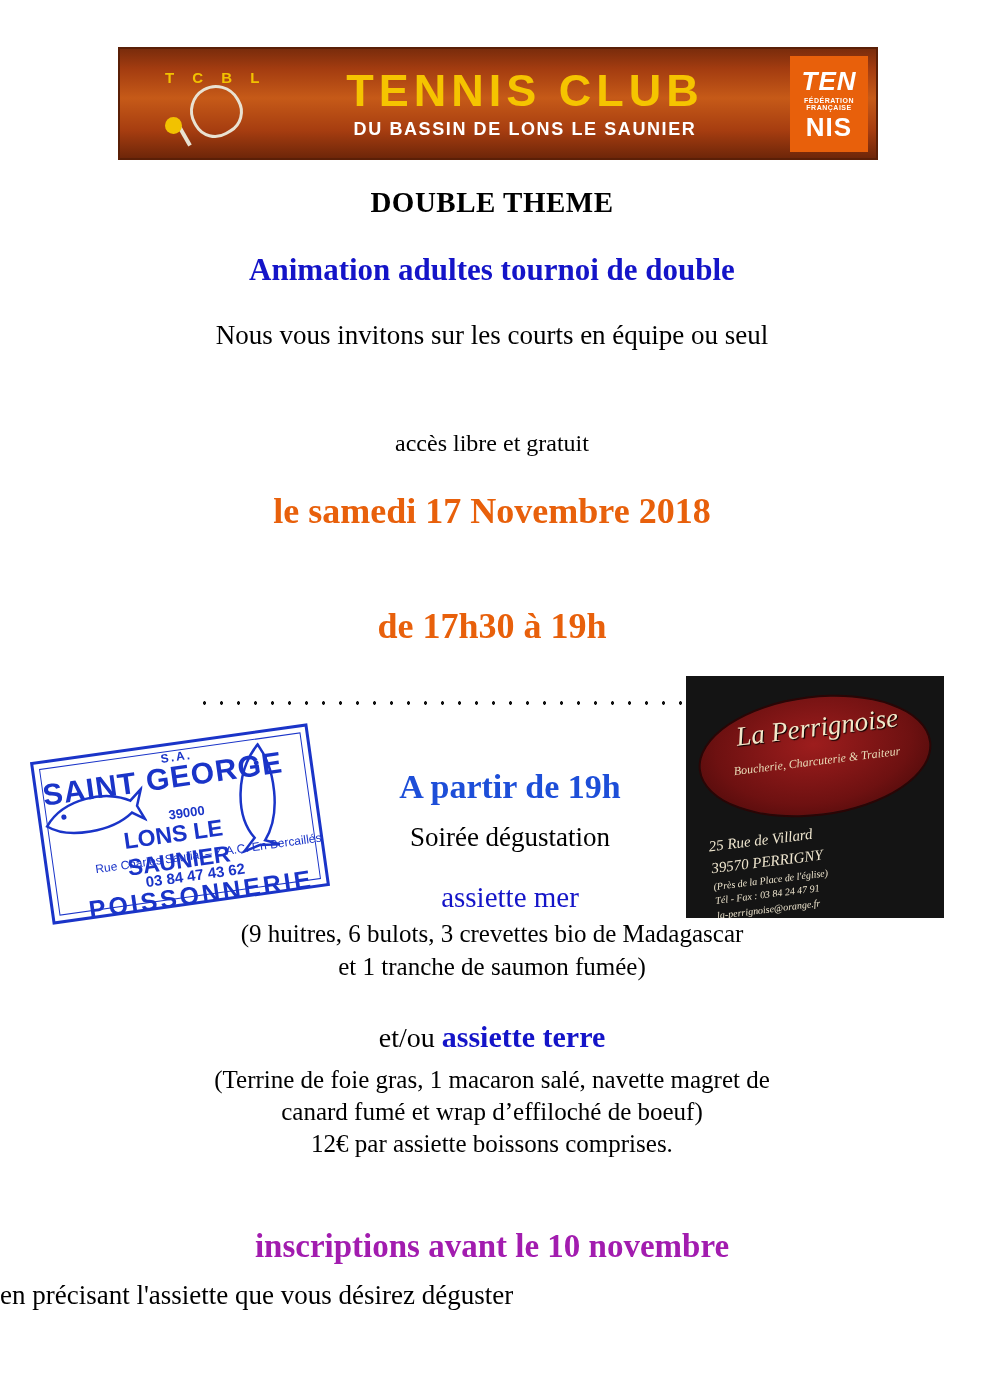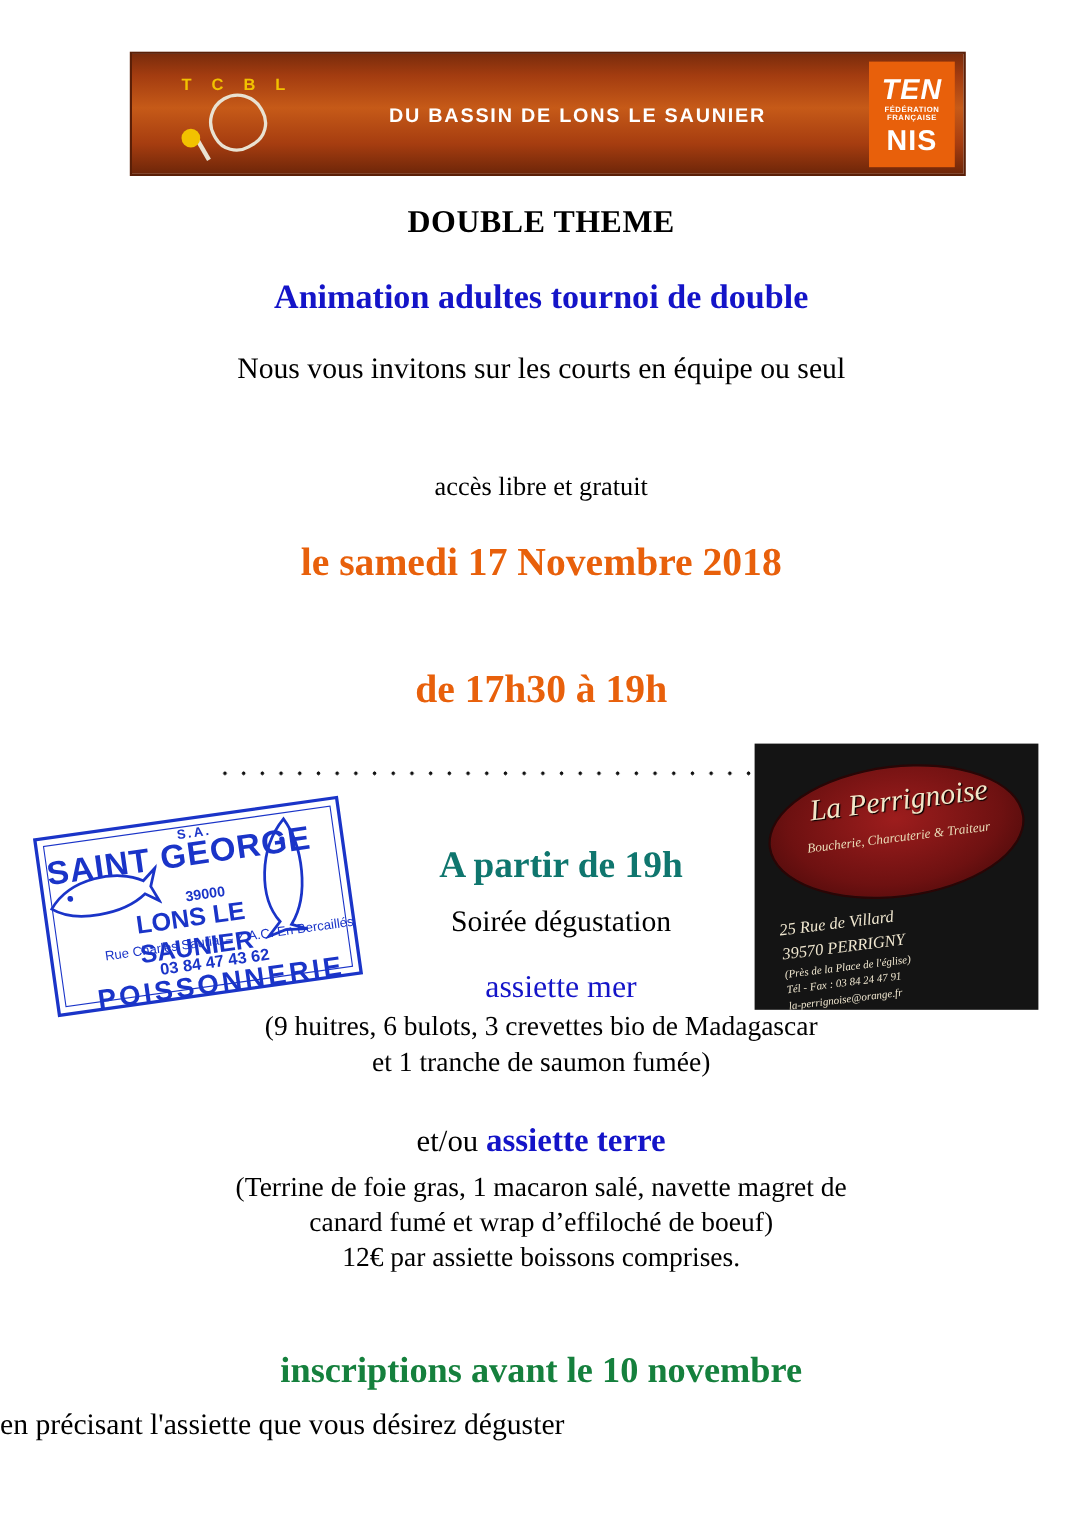--- a/index.html
+++ b/index.html
@@ -335,21 +335,21 @@
 
   
   .t-apartir {
     position: absolute;
     top: 768px;
     left: 320px;
     width: 380px;
     text-align: center;
     font-size: 34px;
     font-weight: bold;
-    color: #0f766e;
+    color: #1d4ed8;
   }
   .t-soiree {
     position: absolute;
     top: 822px;
     left: 320px;
     width: 380px;
     text-align: center;
     font-size: 27px;
   }
   .t-assiette-mer {
@@ -395,21 +395,21 @@
     line-height: 1.28;
   }
   .t-inscriptions {
     position: absolute;
     top: 1228px;
     left: 0;
     width: 984px;
     text-align: center;
     font-size: 33px;
     font-weight: bold;
-    color: #15803d;
+    color: #a21caf;
   }
   .t-preciser {
     position: absolute;
     top: 1280px;
     left: 0;
     width: 984px;
     text-align: left;
     font-size: 27px;
   }
 </style>
@@ -417,20 +417,21 @@
 <body>
 
 <div class="banner">
   <div class="banner-logo">
     <div class="tcbl">T C B L</div>
     <div class="racket-frame"></div>
     <div class="racket-handle"></div>
     <div class="ball"></div>
   </div>
   <div class="banner-text">
+    <div class="banner-title">TENNIS CLUB</div>
     <div class="banner-sub">DU BASSIN DE LONS LE SAUNIER</div>
   </div>
   <div class="fft-badge">
     <div class="ten">TEN</div>
     <div class="fed">FÉDÉRATION FRANÇAISE</div>
     <div class="nis">NIS</div>
   </div>
 </div>
 
 <div class="centered t-title">DOUBLE THEME</div>

